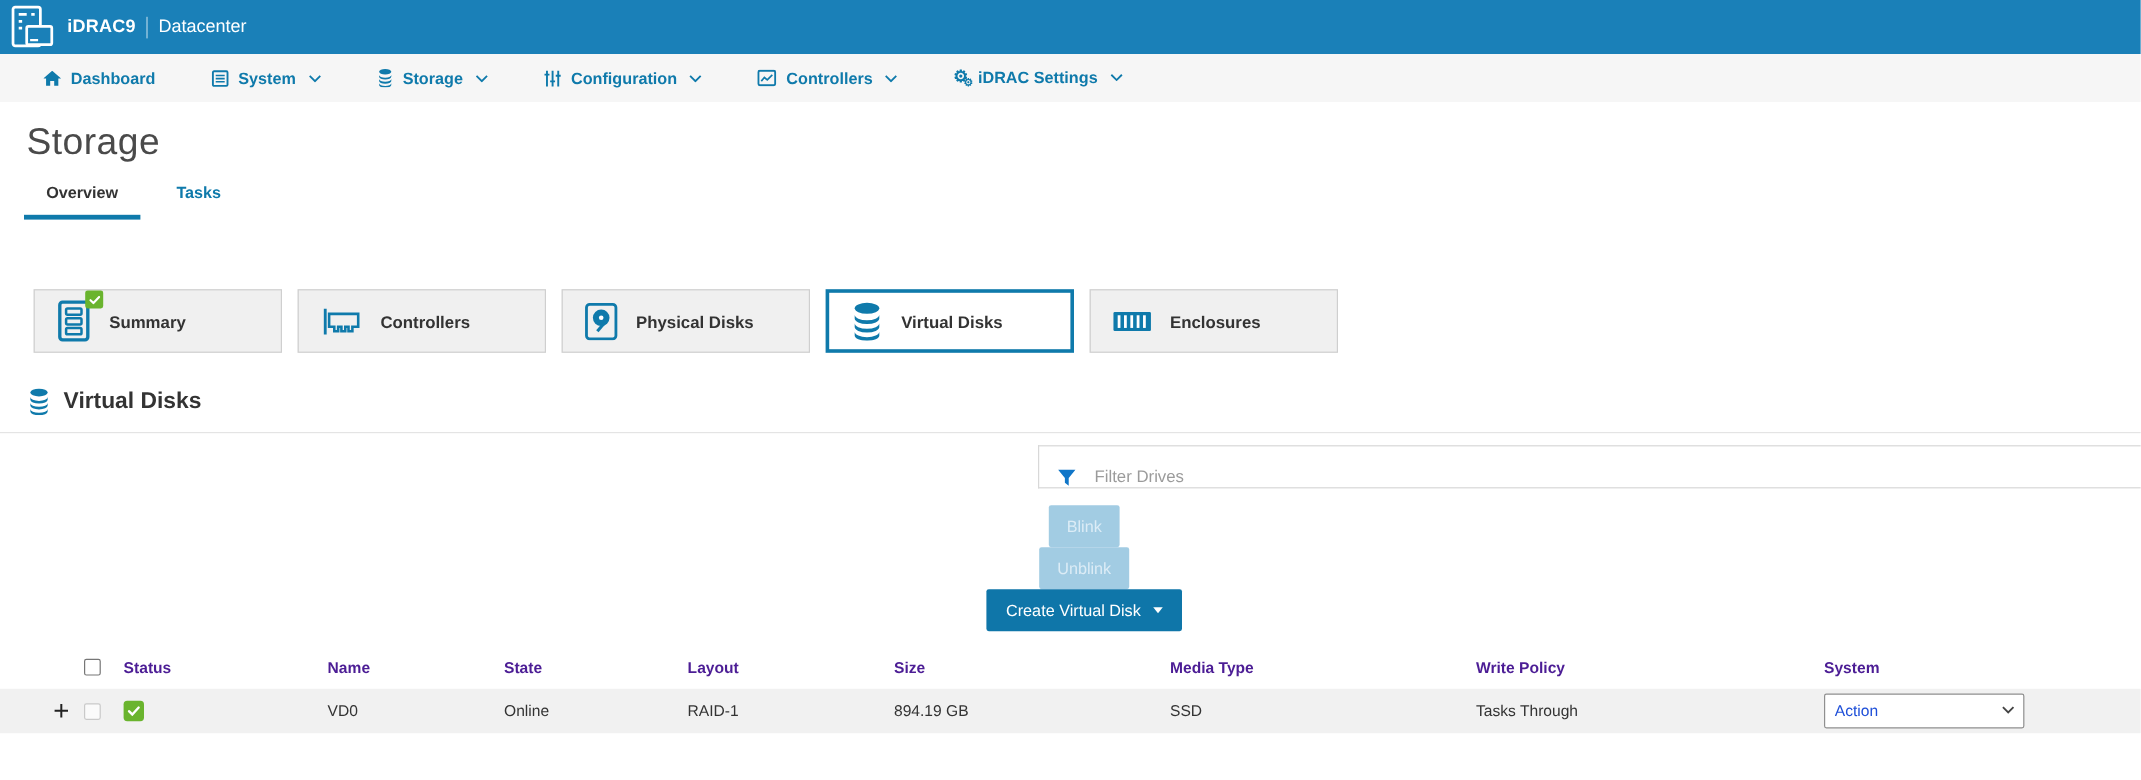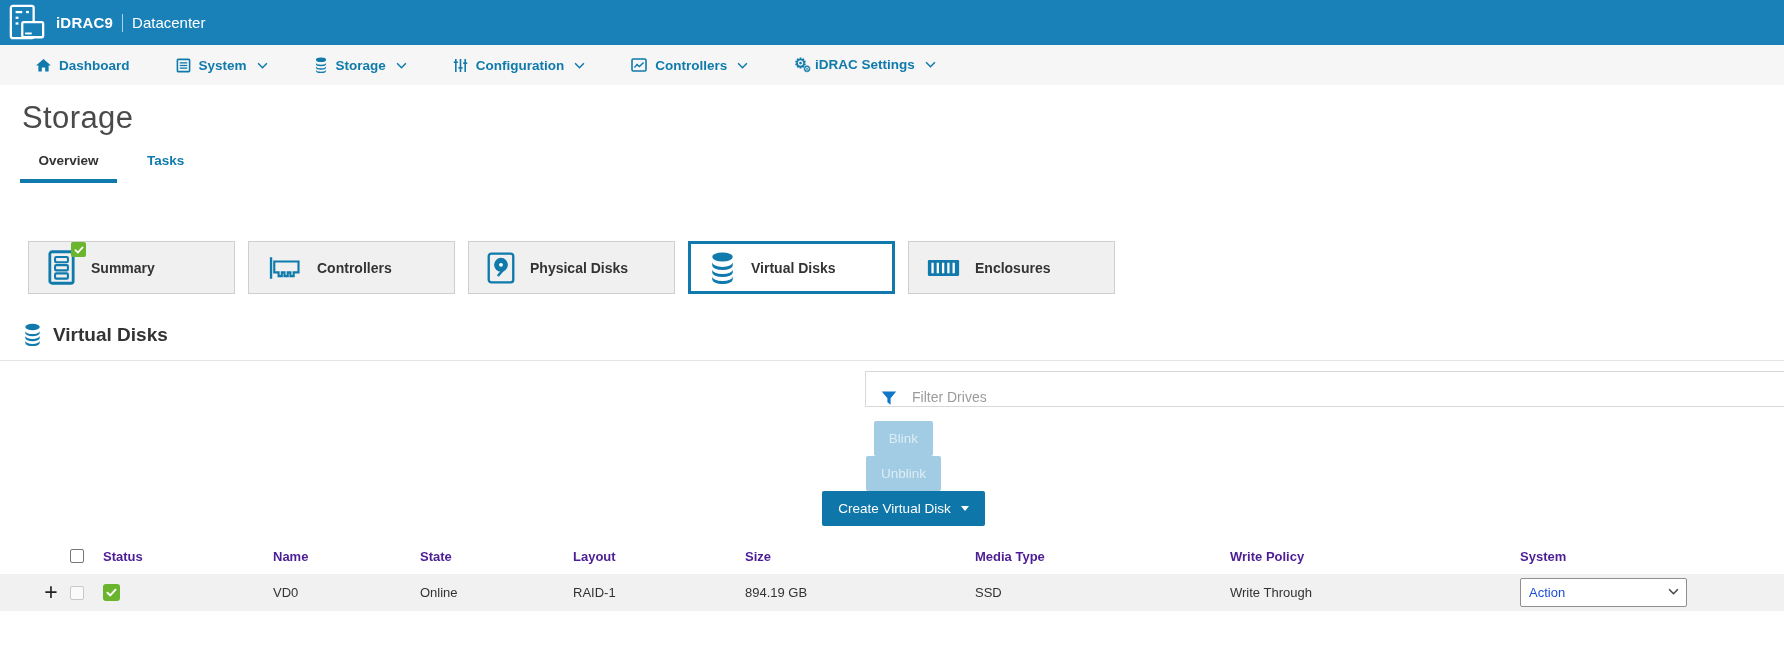--- a/index.html
+++ b/index.html
@@ -327,21 +327,21 @@
     <span class="status-ok">
       <svg width="11" height="9">
           <use href="#i-check"></use>
         </svg>
     </span>
     <span>VD0</span>
     <span>Online</span>
     <span>RAID-1</span>
     <span>894.19 GB</span>
     <span>SSD</span>
-    <span>Write Through</span>
+    <span>Tasks Through</span>
     <span class="select-wrap">
       <select>
         <option>Action</option>
       </select>
       <svg class="sel-caret" width="11" height="7">
           <use href="#i-chev"></use>
         </svg>
     </span>
   </div>
 </div>

